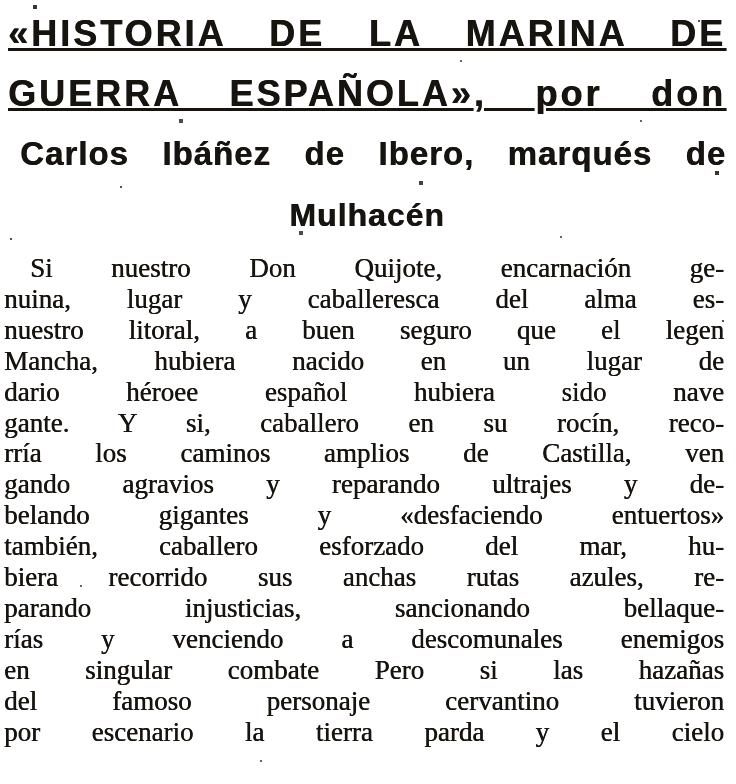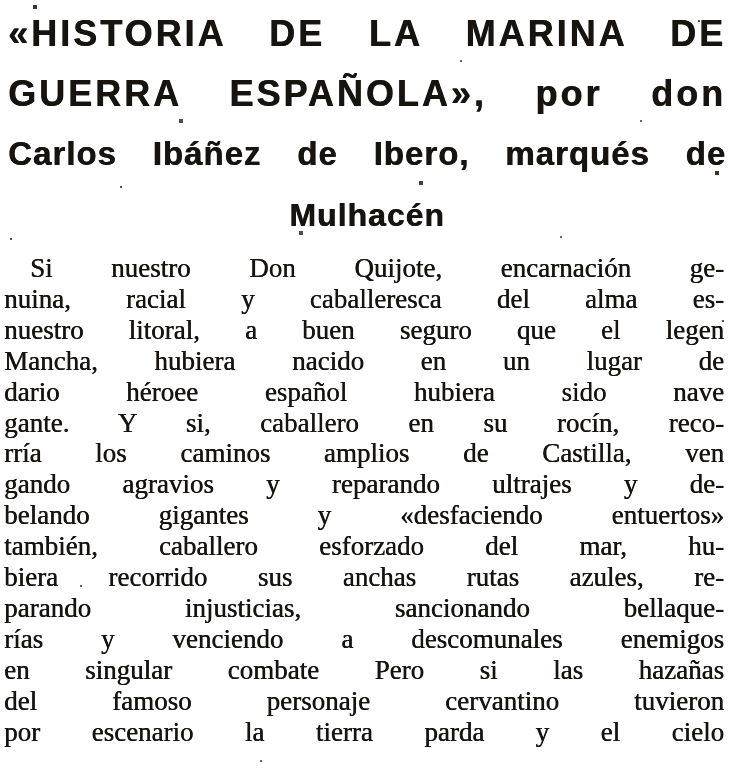--- a/index.html
+++ b/index.html
@@ -23,25 +23,27 @@
     text-align:justify;
     text-align-last:justify;
     -moz-text-align-last:justify;
     white-space:normal;
     text-shadow:0.6px 0 currentColor;
   }
   .h-upper {
     font-size:36px;
     line-height:60px;
     letter-spacing:3px;
+    text-decoration:underline;
   }
   .h-mixed {
     font-size:33px;
     line-height:60px;
     letter-spacing:1px;
+    margin-left:12px;
   }
   .h-center {
     font-size:32px;
     line-height:62px;
     letter-spacing:1px;
     text-align:left;
     text-align-last:center;
     -moz-text-align-last:center;
   }
   
@@ -79,21 +81,21 @@
 
   <header class="headline">
     <div class="h-line h-upper">«HISTORIA DE LA MARINA DE</div>
     <div class="h-line h-upper">GUERRA ESPAÑOLA», por don</div>
     <div class="h-line h-mixed">Carlos Ibáñez de Ibero, marqués de</div>
     <div class="h-line h-center">Mulhacén</div>
   </header>
 
   <section class="body-text">
     <div class="b-line indent">Si nuestro Don Quijote, encarnación ge-</div>
-    <div class="b-line">nuina, racial y caballeresca del alma es-</div>
+    <div class="b-line">nuina, lugar y caballeresca del alma es-</div>
     <div class="b-line">nuestro litoral, a buen seguro que el legen</div>
     <div class="b-line">Mancha, hubiera nacido en un lugar de</div>
     <div class="b-line">dario héroee español hubiera sido nave</div>
     <div class="b-line">gante. Y si, caballero en su rocín, reco-</div>
     <div class="b-line">rría los caminos amplios de Castilla, ven</div>
     <div class="b-line">gando agravios y reparando ultrajes y de-</div>
     <div class="b-line">belando gigantes y «desfaciendo entuertos»</div>
     <div class="b-line">también, caballero esforzado del mar, hu-</div>
     <div class="b-line">biera recorrido sus anchas rutas azules, re-</div>
     <div class="b-line">parando injusticias, sancionando bellaque-</div>

